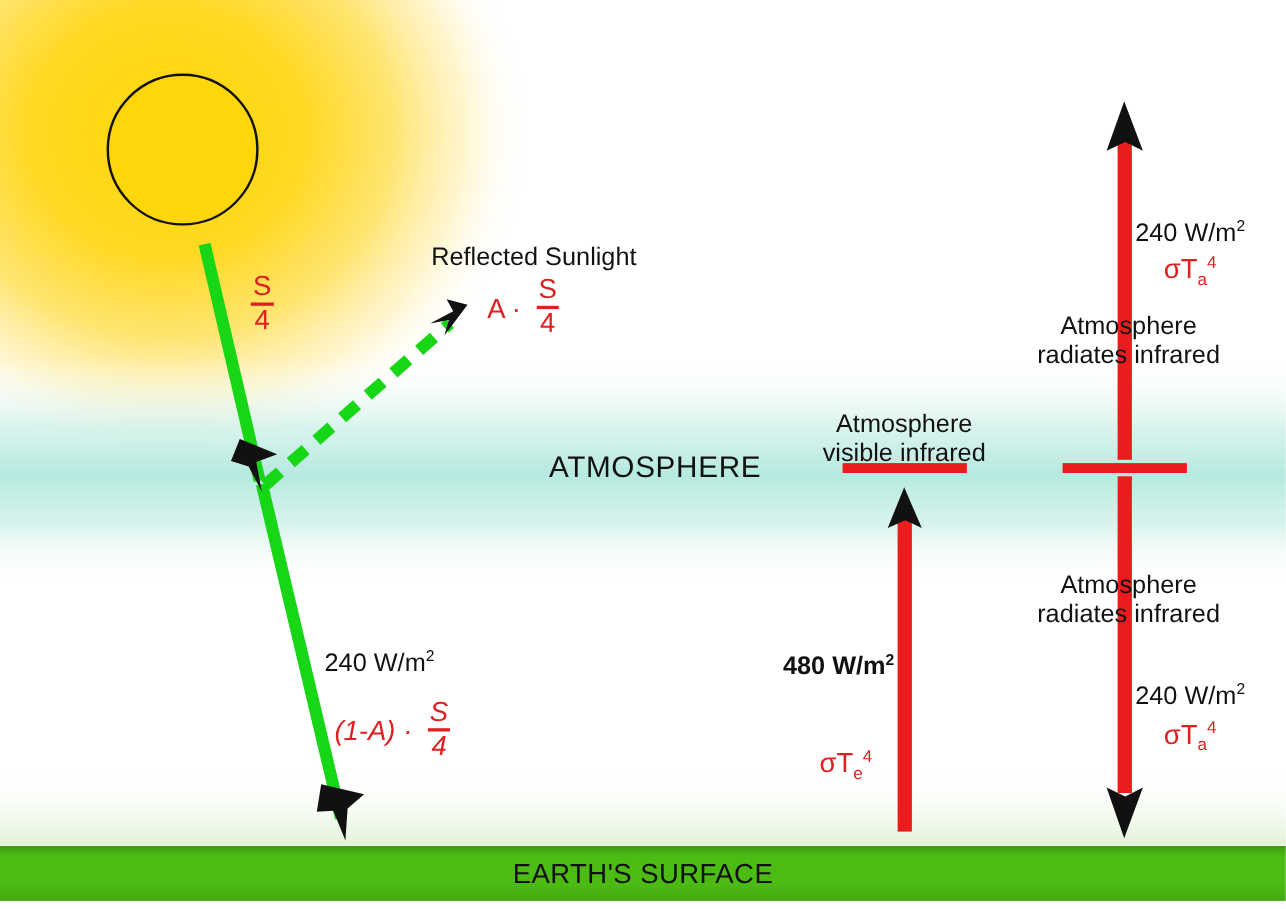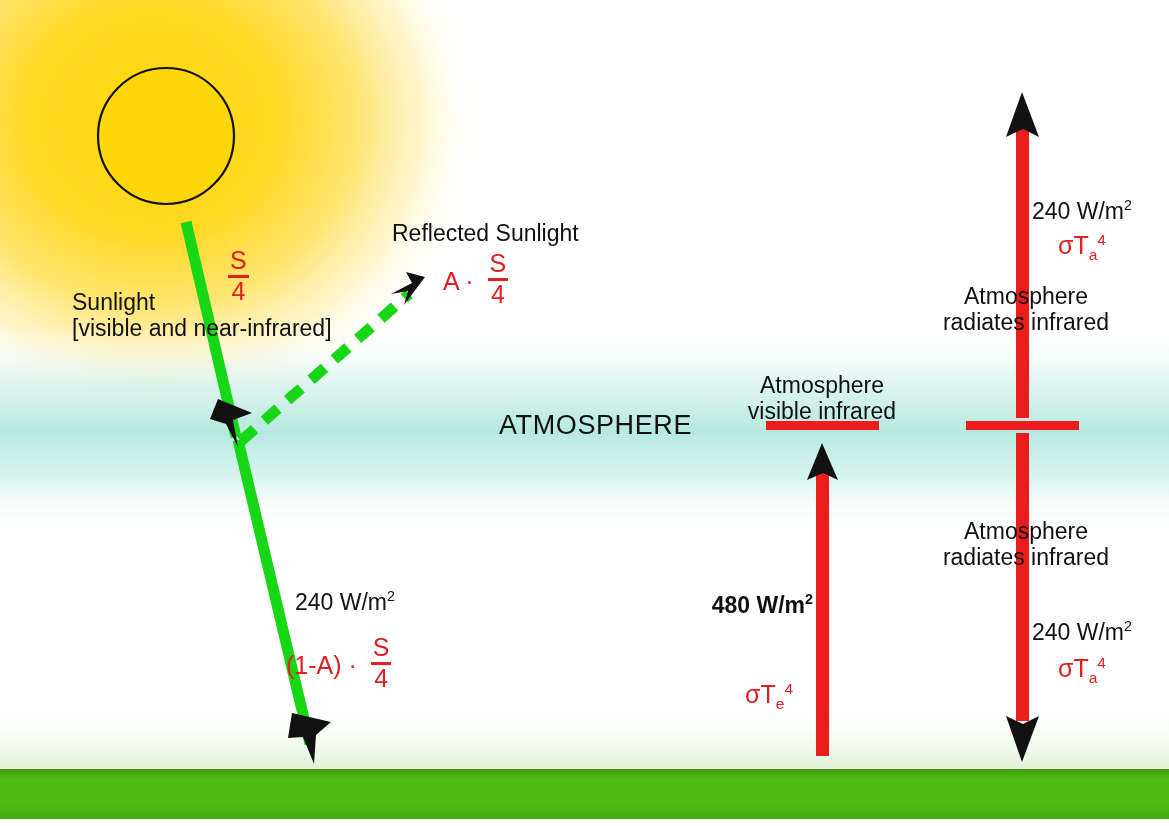--- a/index.html
+++ b/index.html
@@ -130,24 +130,20 @@
     <polygon points="1022,92 1039,137 1023,129 1006,137" fill="#111111"></polygon>
 
     <rect x="966" y="421" width="113" height="9" fill="#EB1C1C"></rect>
 
     <rect x="1016" y="433" width="13" height="288" fill="#EB1C1C"></rect>
     <polygon points="1022,762 1006,716 1023,724 1039,716" fill="#111111"></polygon>
 
     <rect x="0" y="769" width="1169" height="50" fill="url(#surfGrad)"></rect>
   </svg>
 
-  <div class="lbl sz-small" style="left:72px; top:290px;">
-    <div>Sunlight</div>
-    <div>[visible and near-infrared]</div>
-  </div>
 
   <div class="lbl red sz-big" style="left:228px; top:250px;">
     <span class="frac">
       <span class="num">S</span>
       <span class="bar"></span>
       <span class="den">4</span>
     </span>
   </div>
 
   <div class="lbl sz-small" style="left:392px; top:221px;">Reflected Sunlight</div>
@@ -160,21 +156,21 @@
       <span class="den">4</span>
     </span>
   </div>
 
   <div class="lbl sz-atm" style="left:499px; top:410px;">ATMOSPHERE</div>
 
   <div class="lbl sz-small" style="left:295px; top:590px;">
     <span>240 W/m</span><sup class="exp">2</sup>
   </div>
 
-  <div class="lbl red sz-big" style="left:286px; top:637px;">
+  <div class="lbl red sz-big" style="left:304px; top:637px;font-style:italic;">
     <span class="inline-mid">(1-A) ·</span>
     <span class="frac" style="margin-left:7px;">
       <span class="num">S</span>
       <span class="bar"></span>
       <span class="den">4</span>
     </span>
   </div>
 
   <div class="lbl sz-small center" style="left:822px; top:373px;">
     <div>Atmosphere</div>
@@ -208,14 +204,15 @@
   </div>
 
   <div class="lbl sz-small" style="left:1032px; top:620px;">
     <span>240 W/m</span><sup class="exp">2</sup>
   </div>
 
   <div class="lbl red sz-big" style="left:1058px; top:654px;">
     <span>σT</span><sub class="sb">a</sub><sup class="exp">4</sup>
   </div>
 
+  <div class="surface-text sz-surf" style="top:781px;">EARTH'S SURFACE</div>
 
 </div>
 
 </body></html>

